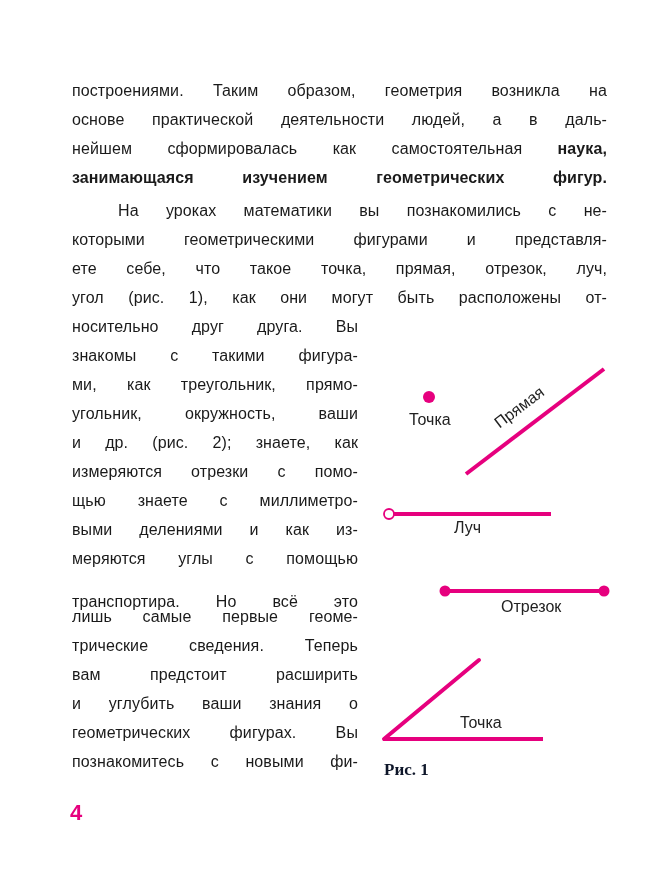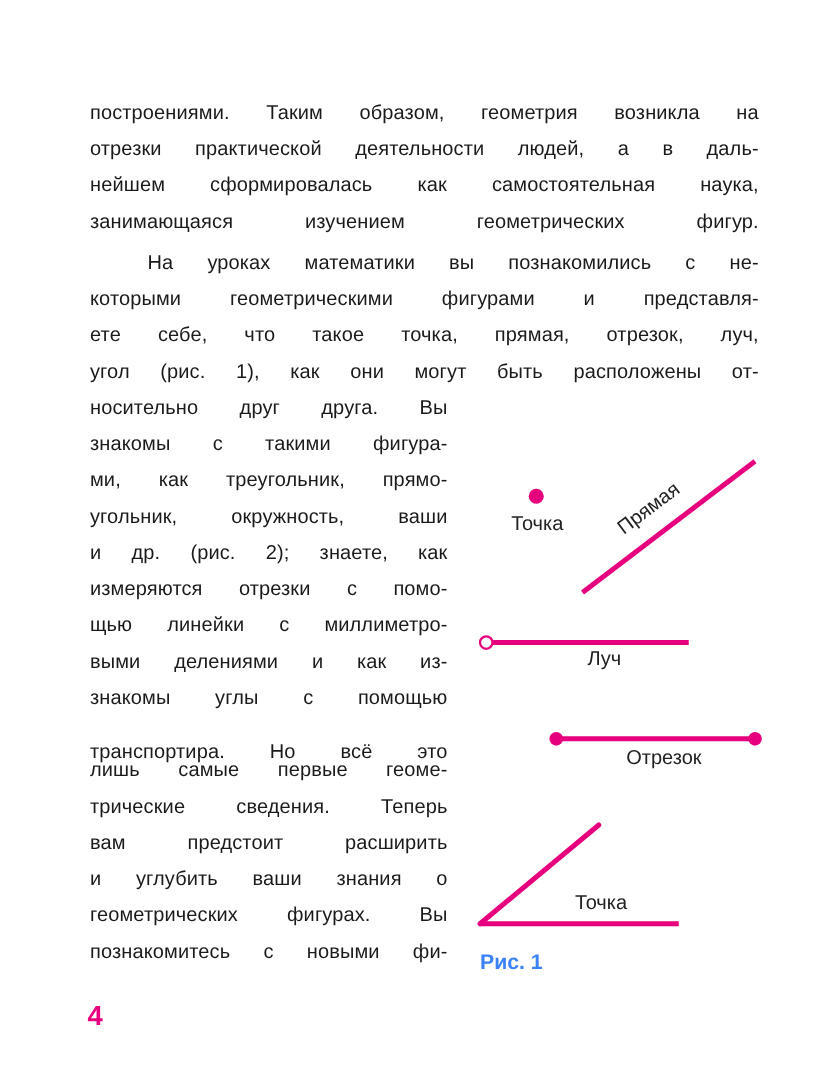--- a/index.html
+++ b/index.html
@@ -7,55 +7,55 @@
     width: 650px; height: 869px; background: #ffffff; position: relative; overflow: hidden;
     font-family: "Liberation Sans", "DejaVu Sans", sans-serif; color: #1a1a1a;
   }
   .line {
     position: absolute; left: 72px; width: 535px; font-size: 16px; line-height: 29px;
     height: 29px; white-space: nowrap; text-align: justify; text-align-last: justify;
     letter-spacing: 0.1px;
   }
   .line.narrow { width: 286px; }
   .line.indent { left: 118px; width: 489px; }
-  .bold { font-weight: normal; }
+  .bold { font-weight: bold; }
   .fig { position: absolute; left: 0; top: 0; width: 650px; height: 869px; pointer-events: none; }
   .fig-label {
     position: absolute; font-size: 16px; color: #222; font-family: "Liberation Sans", sans-serif; white-space: nowrap;
   }
   .fig-caption {
-    position: absolute; left: 384px; top: 760px; font-size: 17px; font-weight: bold; color: #3b82f6;
+    position: absolute; left: 384px; top: 760px; font-size: 17px; font-weight: bold; color: #0f172a; font-family: Liberation Serif, serif;
   }
   .page-num {
     position: absolute; left: 70px; top: 800px; font-size: 22px; font-weight: bold; color: #e6007e;
   }
   .rot { transform-origin: left bottom; transform: rotate(-37deg); }
 </style>
 </head>
 <body>
 
 <div class="line" style="top:76px">построениями. Таким образом, геометрия возникла на</div>
-<div class="line" style="top:105px">отрезки практической деятельности людей, а в даль-</div>
+<div class="line" style="top:105px">основе практической деятельности людей, а в даль-</div>
 <div class="line" style="top:134px"><span>нейшем сформировалась как самостоятельная</span> <span class="bold">наука,</span></div>
 <div class="line" style="top:163px"><span class="bold">занимающаяся изучением геометрических фигур</span><span class="bold">.</span></div>
 
 <div class="line indent" style="top:196px">На уроках математики вы познакомились с не-</div>
 <div class="line" style="top:225px">которыми геометрическими фигурами и представля-</div>
 <div class="line" style="top:254px">ете себе, что такое точка, прямая, отрезок, луч,</div>
 <div class="line" style="top:283px">угол (рис. 1), как они могут быть расположены от-</div>
 
 <div class="line narrow" style="top:312px">носительно друг друга. Вы</div>
 <div class="line narrow" style="top:341px">знакомы с такими фигура-</div>
 <div class="line narrow" style="top:370px">ми, как треугольник, прямо-</div>
 <div class="line narrow" style="top:399px">угольник, окружность, ваши</div>
 <div class="line narrow" style="top:428px">и др. (рис. 2); знаете, как</div>
 <div class="line narrow" style="top:457px">измеряются отрезки с помо-</div>
-<div class="line narrow" style="top:486px">щью линейки с миллиметро-</div>
+<div class="line narrow" style="top:486px">щью знаете с миллиметро-</div>
 <div class="line narrow" style="top:515px">выми делениями и как из-</div>
-<div class="line narrow" style="top:544px">знакомы углы с помощью</div>
+<div class="line narrow" style="top:544px">меряются углы с помощью</div>
 <div class="line narrow" style="top:587px">транспортира. Но всё это</div>
 <div class="line narrow" style="top:602px">лишь самые первые геоме-</div>
 <div class="line narrow" style="top:631px">трические сведения. Теперь</div>
 <div class="line narrow" style="top:660px">вам предстоит расширить</div>
 <div class="line narrow" style="top:689px">и углубить ваши знания о</div>
 <div class="line narrow" style="top:718px">геометрических фигурах. Вы</div>
 <div class="line narrow" style="top:747px">познакомитесь с новыми фи-</div>
 
 <svg class="fig" viewBox="0 0 650 869" width="650" height="869">
 
@@ -69,19 +69,19 @@
   <line x1="445" y1="591" x2="604" y2="591" stroke="#e6007e" stroke-width="4"></line>
   <circle cx="445" cy="591" r="5.5" fill="#e6007e"></circle>
   <circle cx="604" cy="591" r="5.5" fill="#e6007e"></circle>
 
   <line x1="384" y1="739" x2="479" y2="660" stroke="#e6007e" stroke-width="4" stroke-linecap="round"></line>
   <line x1="384" y1="739" x2="543" y2="739" stroke="#e6007e" stroke-width="4"></line>
 </svg>
 
 <div class="fig-label" style="left:409px; top:411px">Точка</div>
 <div class="fig-label rot" style="left:502px; top:414px">Прямая</div>
-<div class="fig-label" style="left:470px; top:519px">Луч</div>
+<div class="fig-label" style="left:454px; top:519px">Луч</div>
 <div class="fig-label" style="left:501px; top:598px">Отрезок</div>
 <div class="fig-label" style="left:460px; top:714px">Точка</div>
 
 <div class="fig-caption">Рис. 1</div>
 
 <div class="page-num">4</div>
 
 </body></html>

